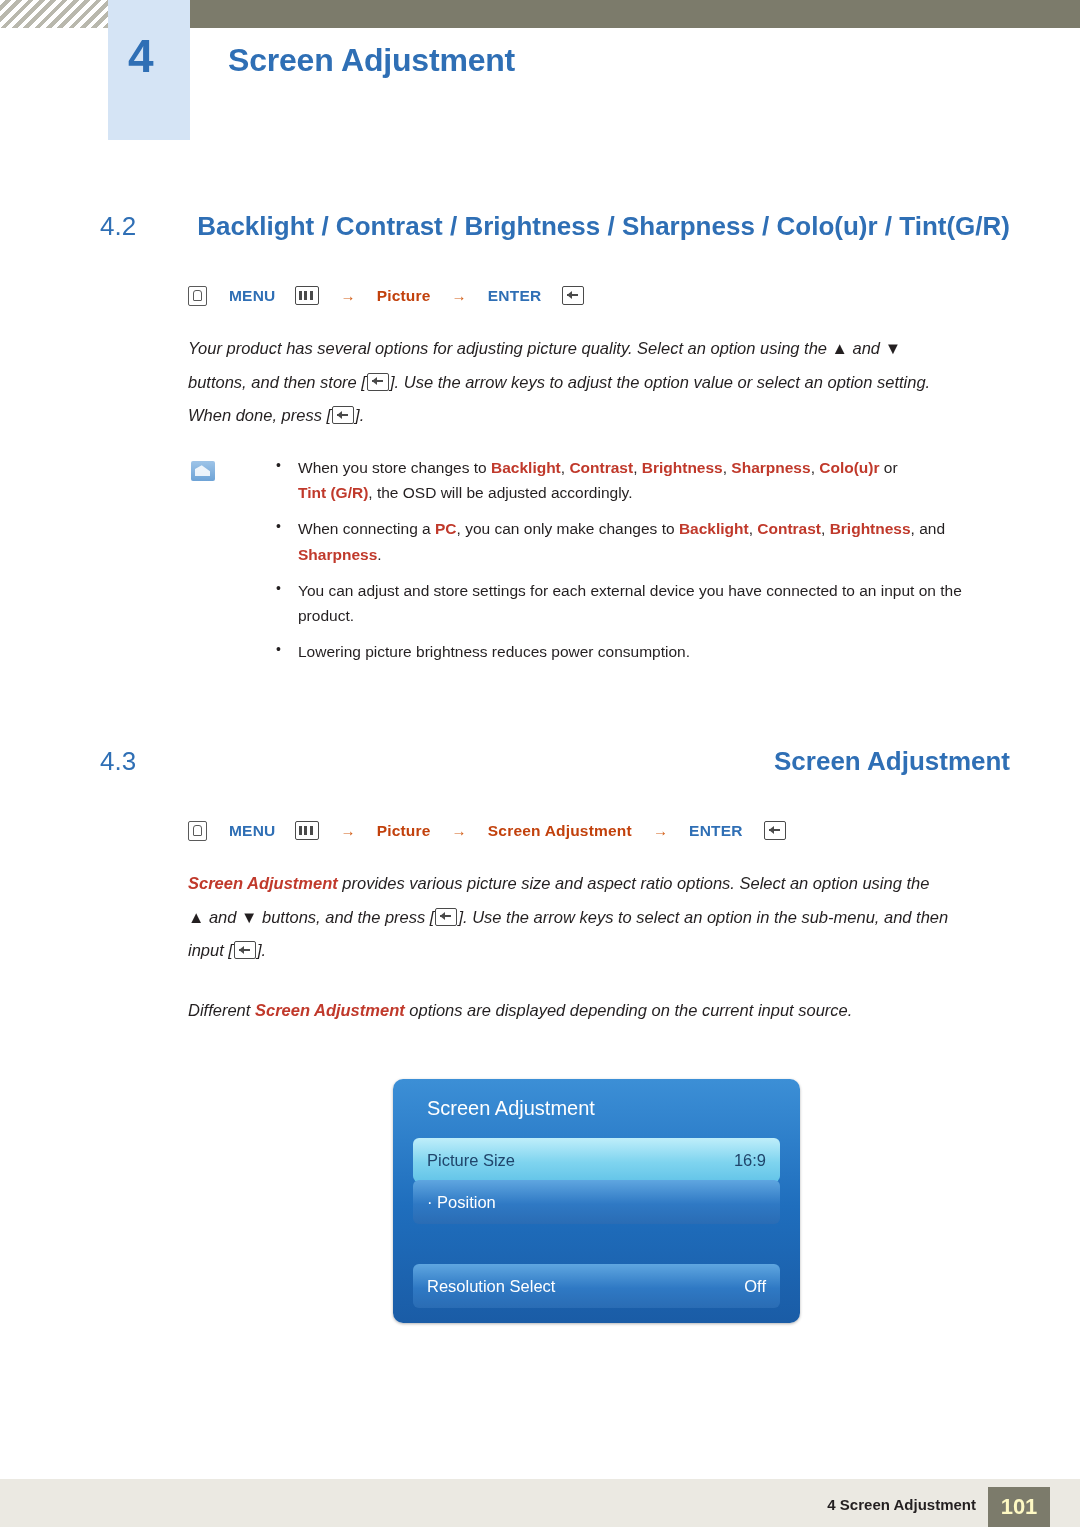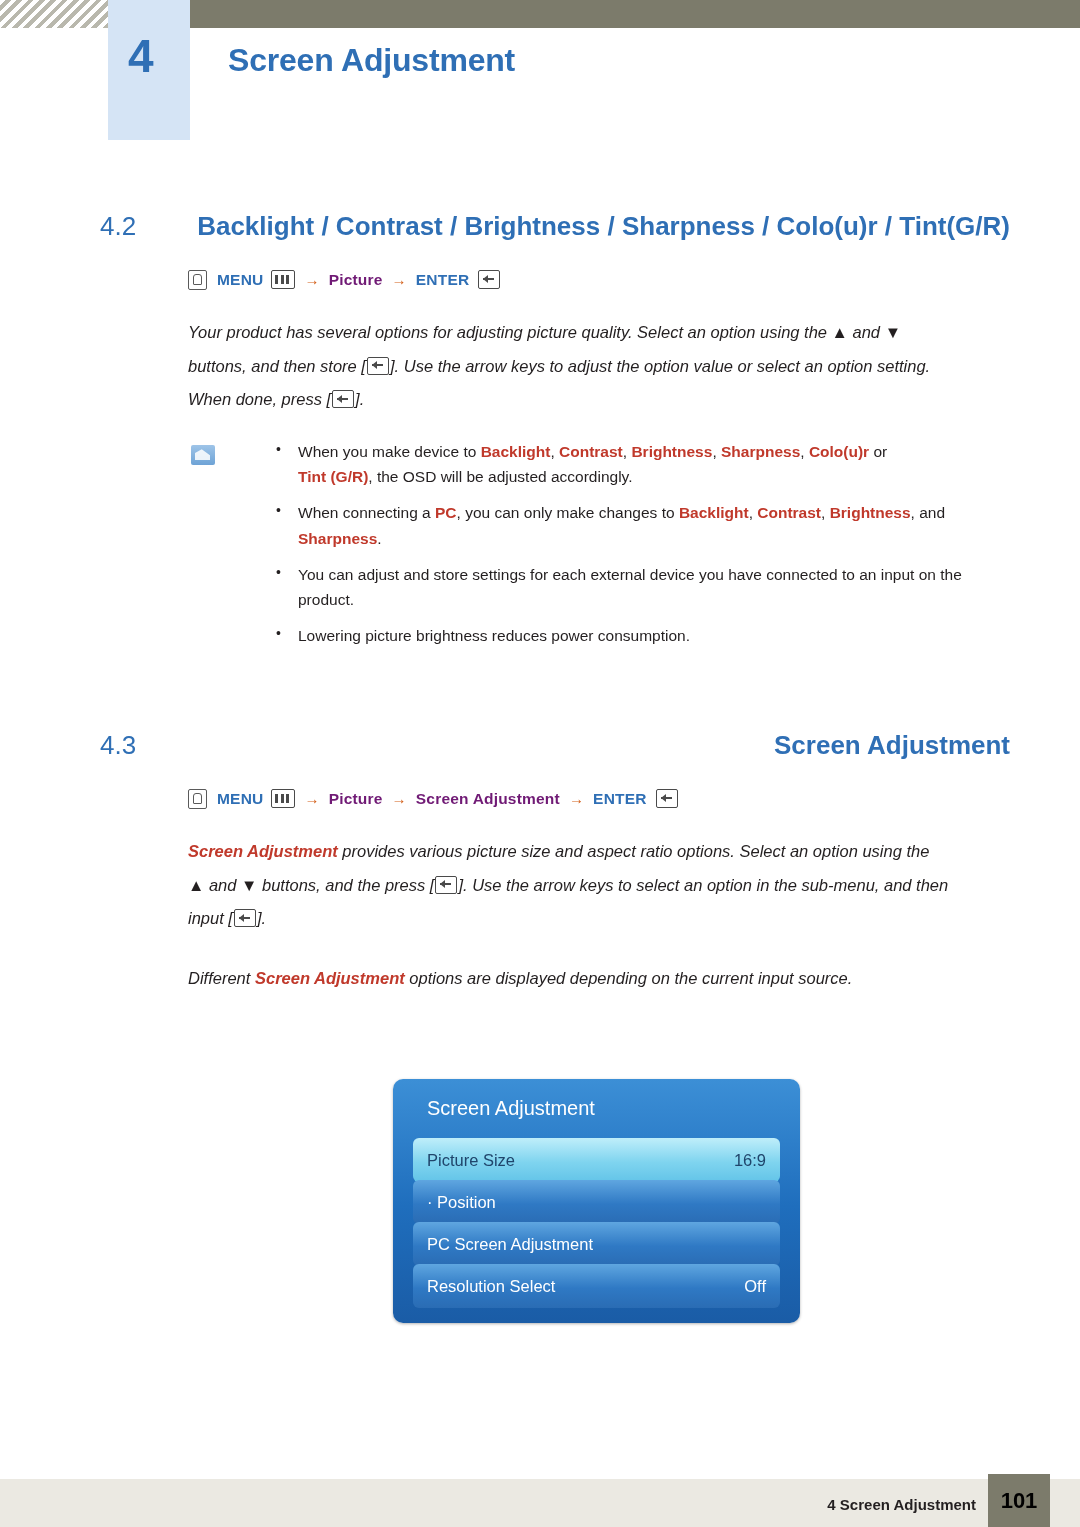--- a/index.html
+++ b/index.html
@@ -87,30 +87,30 @@
   .sec-title {
     font-size: 26px;
     color: #2f6fb5;
     font-weight: bold;
     line-height: 1.34;
     flex: 1;
     text-align: right;
   }
 
   .menupath {
-    margin: 26px 0 0 88px;
+    margin: 42px 0 0 88px;
     font-size: 15.5px;
     color: #2f6fb5;
     font-weight: bold;
     display: flex;
     align-items: center;
-    gap: 8px;
+    gap: 20px;
     letter-spacing: 0.2px;
   }
-  .menupath .orange { color: #701a75; }
+  .menupath .orange { color: #c2410c; }
   .menupath .arrow { color: #d4601a; font-weight: bold; font-size: 15px; padding: 0 1px;}
   .menupath .plain { color: #2f6fb5; }
 
   .icon-hand {
     display: inline-block;
     width: 17px; height: 18px;
     border: 1.3px solid #5a5a5a;
     border-radius: 2px;
     position: relative;
     margin-right: 2px;
@@ -315,23 +315,23 @@
     bottom: 14px;
     font-size: 15px;
     font-weight: bold;
     color: #231f20;
   }
   .footer-page {
     position: absolute;
     right: 30px;
     bottom: 0;
     width: 62px;
-    height: 53px;
+    height: 40px;
     background: #7c7b6b;
-    color: #000000;
+    color: #fef9c3;
     font-size: 22px;
     font-weight: bold;
     display: flex;
     align-items: center;
     justify-content: center;
     text-align: right;
   }
   .sec2-wrap { margin-top: 0; }
   .sec3-wrap { margin-top: 80px; }
 </style>
@@ -367,21 +367,21 @@
     <div class="body-par">
       <span>Your product has several options for adjusting picture quality. Select an option using the </span><span>▲</span><span> and </span><span>▼</span><br>
       <span>buttons, and then store [</span><span class="icon-enter-inline"></span><span>]. Use the arrow keys to adjust the option value or select an option setting.</span><br>
       <span>When done, press [</span><span class="icon-enter-inline"></span><span>].</span>
     </div>
 
     <div class="note-block">
       <div class="note-icon"></div>
       <ul class="note-list">
         <li>
-          <span>When you make device to </span><span class="red">Backlight</span>, <span class="red">Contrast</span>, <span class="red">Brightness</span>, <span class="red">Sharpness</span>, <span class="red">Colo(u)r</span><span> or </span><br>
+          <span>When you store changes to </span><span class="red">Backlight</span>, <span class="red">Contrast</span>, <span class="red">Brightness</span>, <span class="red">Sharpness</span>, <span class="red">Colo(u)r</span><span> or </span><br>
           <span class="red">Tint (G/R)</span><span>, the OSD will be adjusted accordingly.</span>
         </li>
         <li>
           <span>When connecting a </span><span class="red">PC</span><span>, you can only make changes to </span><span class="red">Backlight</span>, <span class="red">Contrast</span>, <span class="red">Brightness</span><span>, and </span><br>
           <span class="red">Sharpness</span><span>.</span>
         </li>
         <li>You can adjust and store settings for each external device you have connected to an input on the product.</li>
         <li>Lowering picture brightness reduces power consumption.</li>
       </ul>
     </div>
@@ -422,24 +422,20 @@
   <div class="osd-title">Screen Adjustment</div>
 
   <div class="osd-row selected r1">
     <span>Picture Size</span>
     <span>16:9</span>
   </div>
   <div class="osd-row normal r2">
     <span>· Position</span>
     <span></span>
   </div>
-  <div class="osd-row normal r3">
-    <span>PC Screen Adjustment</span>
-    <span></span>
-  </div>
   <div class="osd-row normal r4">
     <span>Resolution Select</span>
     <span>Off</span>
   </div>
 </div>
 
 <div class="footer-band"></div>
 <div class="footer-text">4 Screen Adjustment</div>
 <div class="footer-page">101</div>
 

